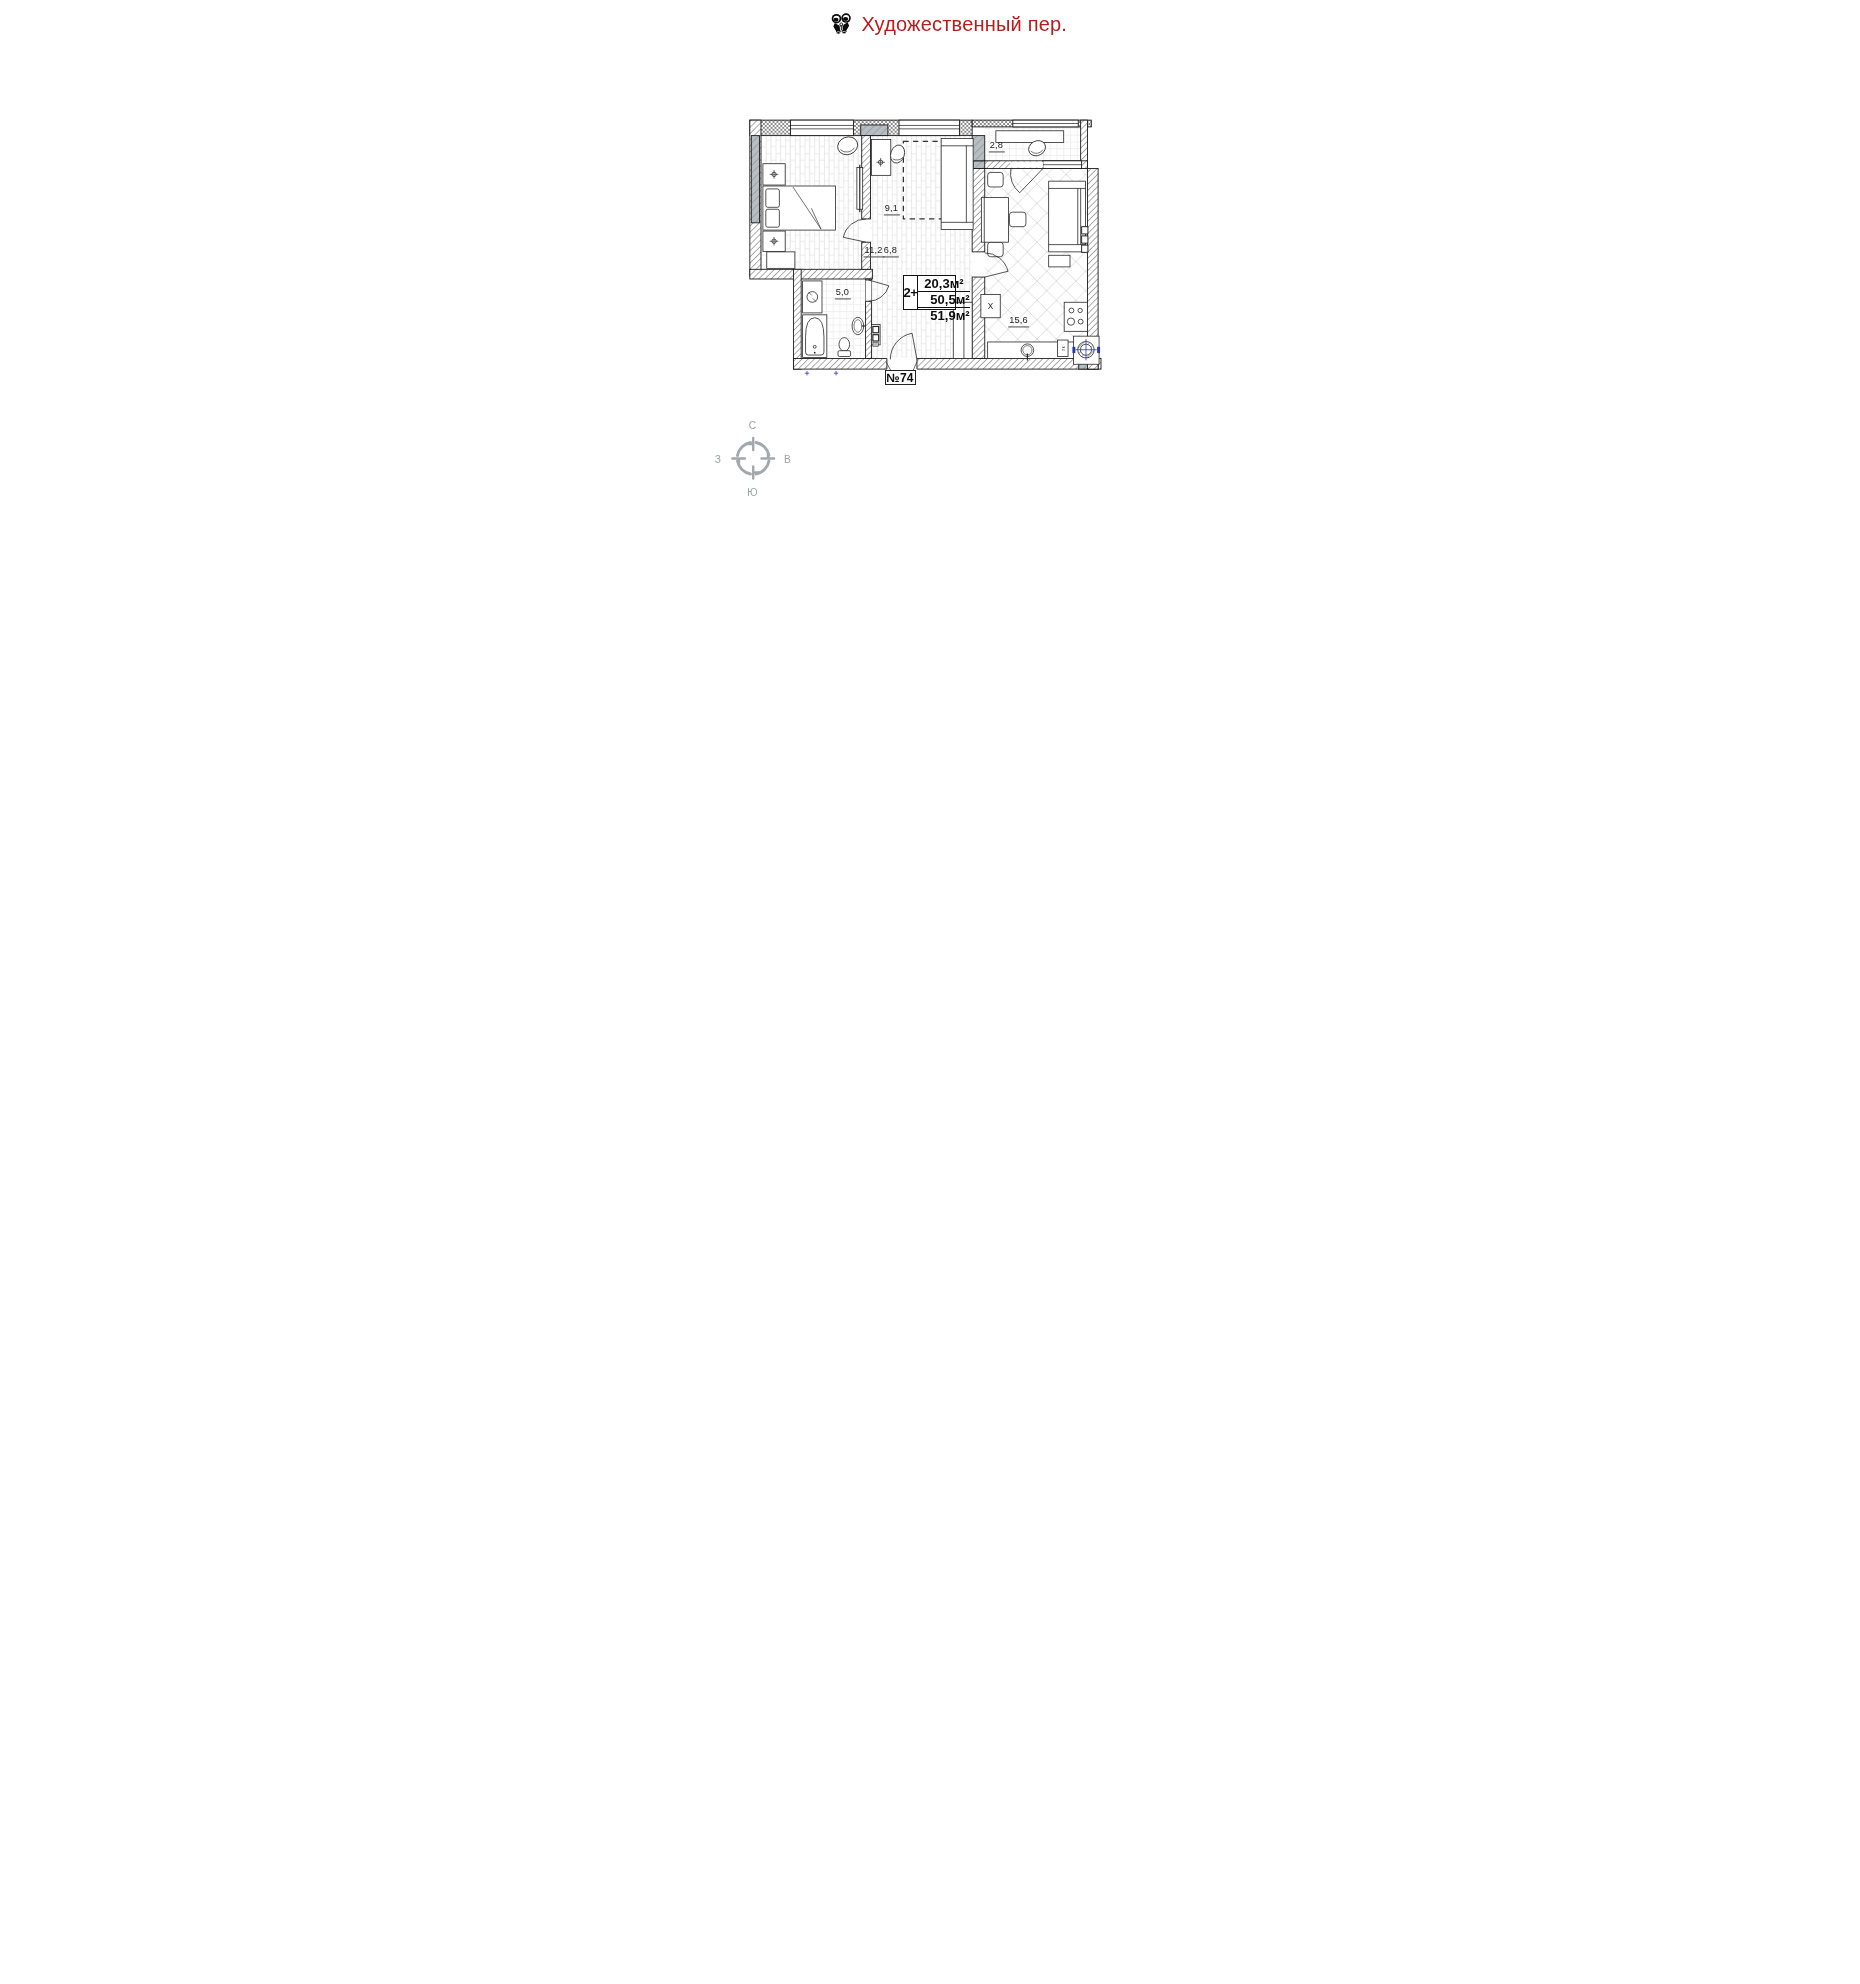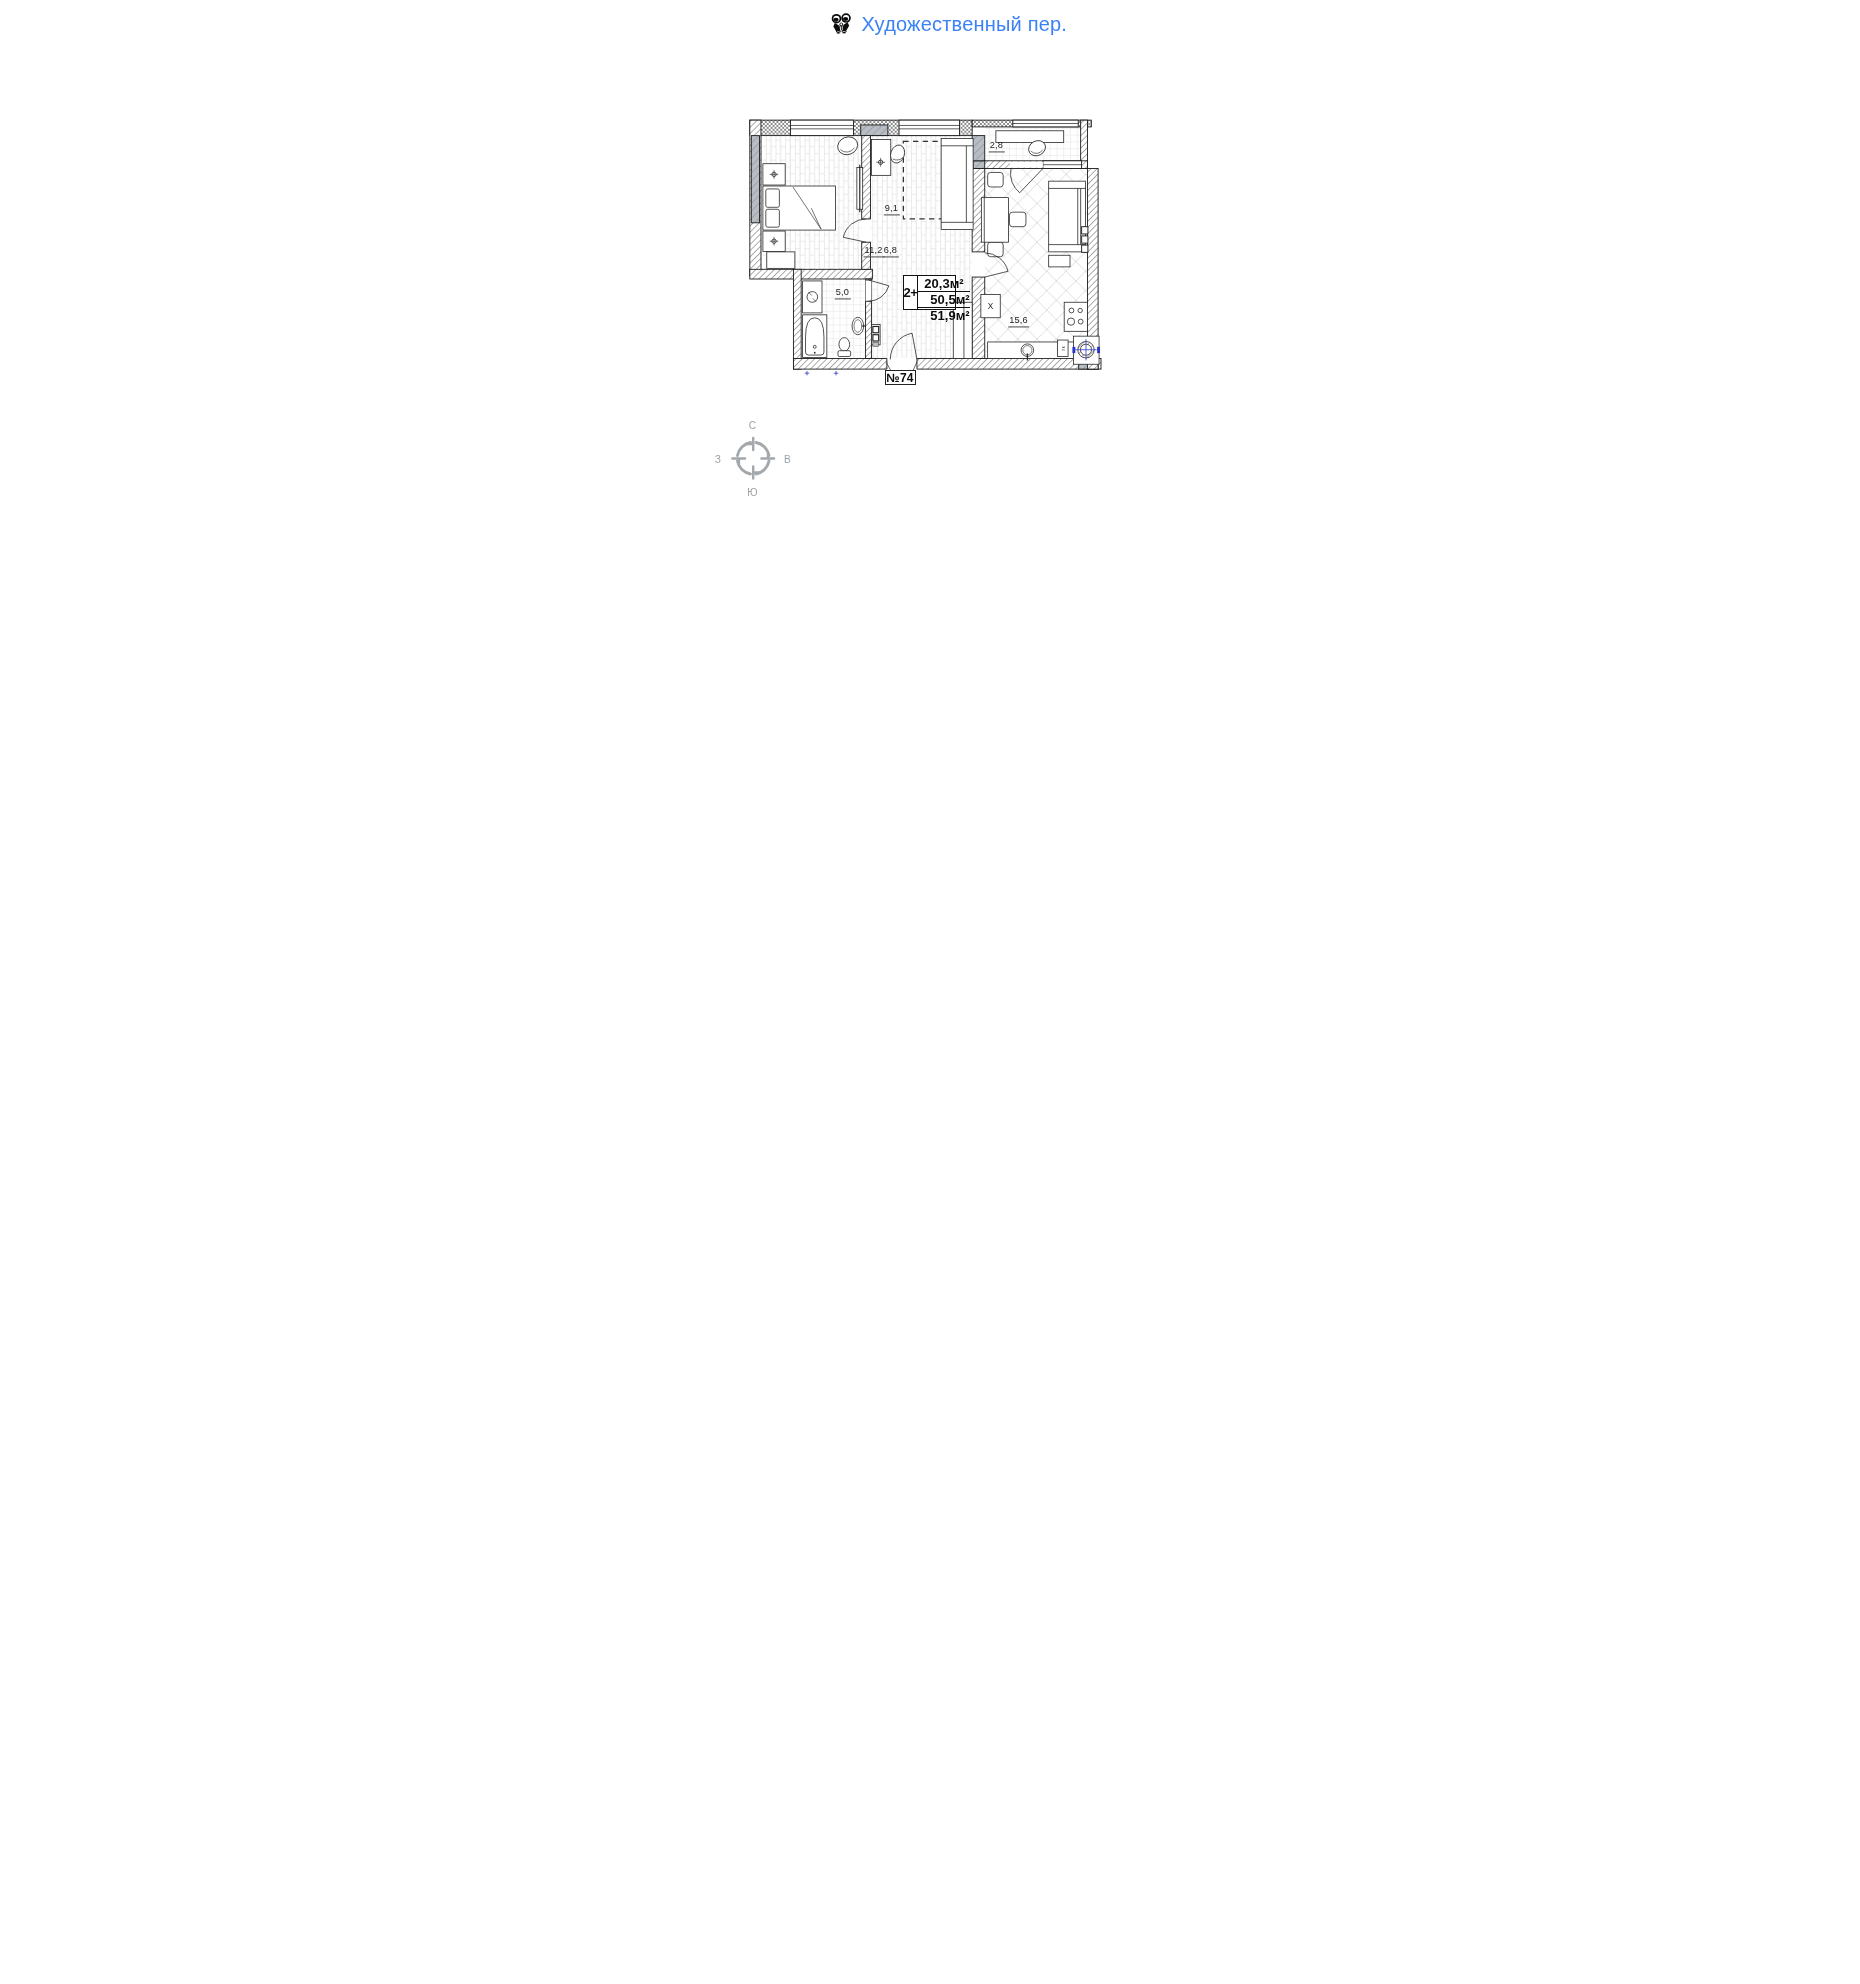--- a/index.html
+++ b/index.html
@@ -6,21 +6,21 @@
   .screen{
     position:relative;width:465px;height:496px;margin:0 auto;
     background:#ffffff;overflow:hidden;
     font-family:"Liberation Sans","DejaVu Sans",sans-serif;
     -webkit-font-smoothing:antialiased;
   }
   .plan-svg{position:absolute;left:0;top:0;width:465px;height:496px;}
   .hdr-icon{position:absolute;left:132px;top:12.6px;width:22px;height:22px;}
   .hdr-title{
     position:absolute;left:164px;top:11.6px;height:25px;line-height:25px;
-    font-size:20px;color:#3b82f6;letter-spacing:0.2px;white-space:nowrap;
+    font-size:20px;color:#b91c1c;letter-spacing:0.2px;white-space:nowrap;
   }
   .lbl{
     position:absolute;transform:translate(-50%,-50%);
     font-size:9.2px;color:#1c1c1c;letter-spacing:0.2px;
     border-bottom:1px solid #4a4a4a;padding:0 1.5px 0.5px 1.5px;line-height:1.05;
     white-space:nowrap;background:transparent;
   }
   .infobox{
     position:absolute;left:205px;top:275px;width:53px;height:35px;
     background:#fff;border:1.2px solid #111;display:flex;box-sizing:border-box;

